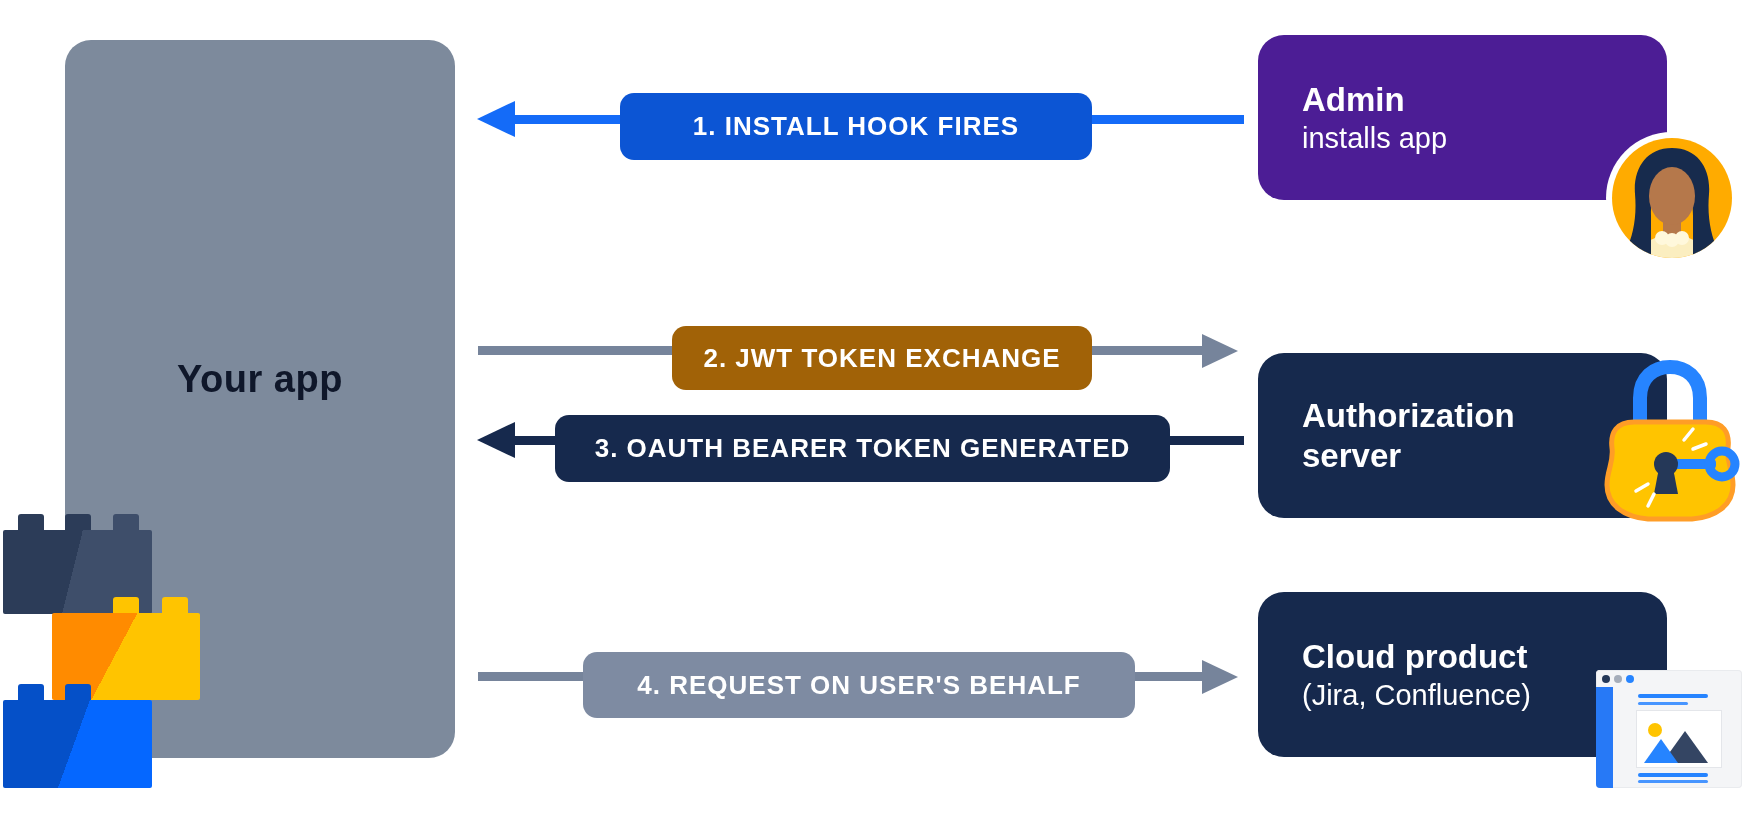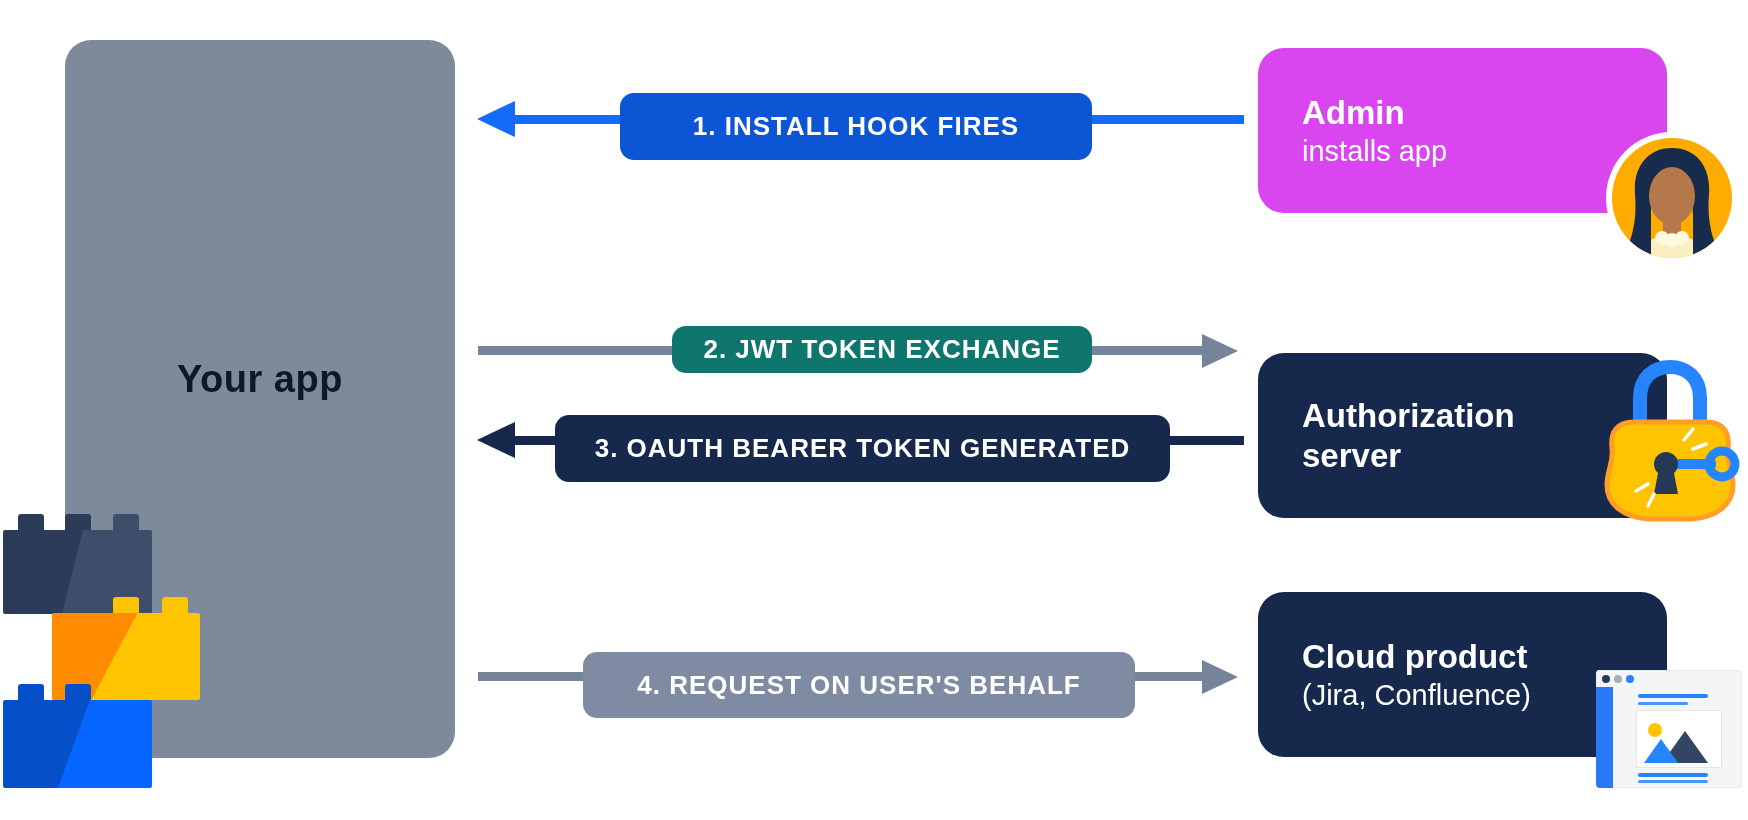--- a/index.html
+++ b/index.html
@@ -38,39 +38,39 @@
         letter-spacing:1px;white-space:nowrap;margin-top:8px;}
 
   .line1{left:509px;top:115px;width:735px;background:#146BF8;}
   .head1{left:477px;top:101px;border-top:18px solid transparent;
          border-bottom:18px solid transparent;border-right:38px solid #146BF8;}
   .pill1{left:620px;top:85px;width:472px;height:67px;background:#0C55D4;}
 
   .line2{left:478px;top:346px;width:724px;background:#76849B;}
   .head2{left:1202px;top:334px;border-top:17px solid transparent;
          border-bottom:17px solid transparent;border-left:36px solid #76849B;}
-  .pill2{left:672px;top:318px;width:420px;height:47px;background:#0f766e;}
+  .pill2{left:672px;top:318px;width:420px;height:64px;background:#a16207;}
 
   .line3{left:509px;top:436px;width:735px;background:#16294D;}
   .head3{left:477px;top:422px;border-top:18px solid transparent;
          border-bottom:18px solid transparent;border-right:38px solid #16294D;}
   .pill3{left:555px;top:407px;width:615px;height:67px;background:#16294D;}
 
   .line4{left:478px;top:672px;width:724px;background:#76849B;}
   .head4{left:1202px;top:660px;border-top:17px solid transparent;
          border-bottom:17px solid transparent;border-left:36px solid #76849B;}
   .pill4{left:583px;top:644px;width:552px;height:66px;background:#7E8BA2;}
 
   
   .actor{position:absolute;left:1258px;width:409px;height:165px;border-radius:26px;
          z-index:2;display:flex;flex-direction:column;justify-content:center;
          padding-left:44px;box-sizing:border-box;color:#fff;}
   .actor .title{font-size:33px;font-weight:700;line-height:40px;max-width:300px;}
   .actor .subtitle{font-size:29px;font-weight:400;line-height:36px;}
-  .actor-admin{top:48px;background:#d946ef;}
+  .actor-admin{top:35px;background:#4c1d95;}
   .actor-auth{top:317px;background:#16294D;margin-top:36px;}
   .actor-cloud{top:592px;background:#16294D;}
 
   
   .avatar{position:absolute;left:1606px;top:132px;width:132px;height:132px;z-index:6;}
 
   
   .lock{position:absolute;left:1596px;top:358px;width:150px;height:166px;z-index:6;}
 
   

